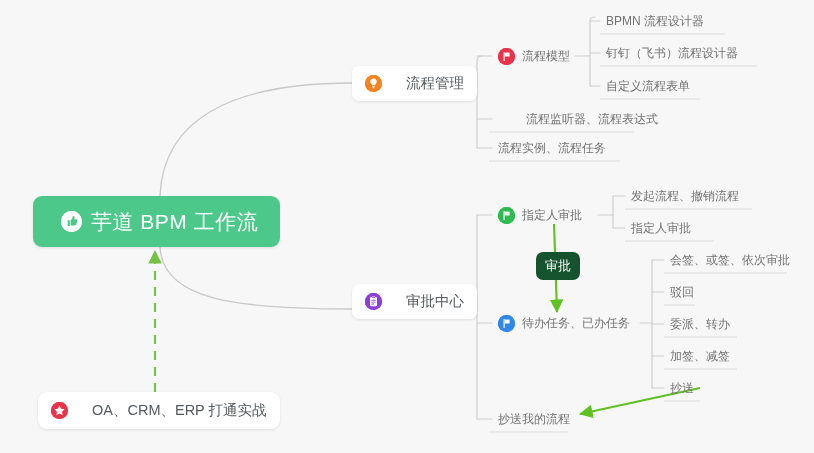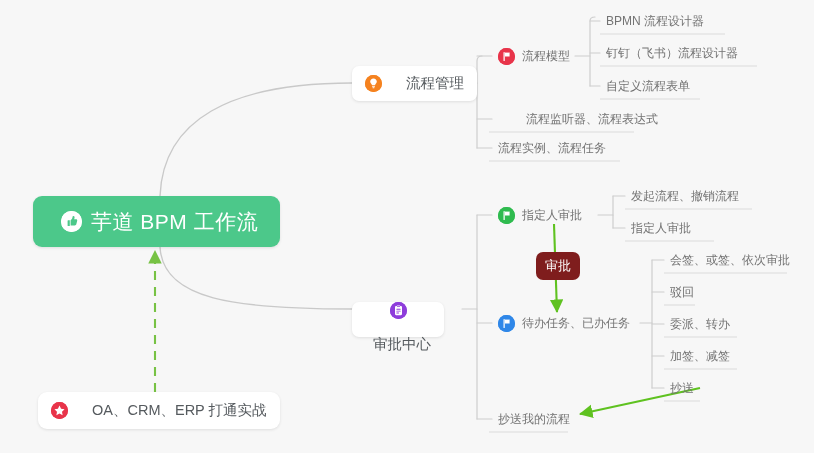--- a/index.html
+++ b/index.html
@@ -76,21 +76,21 @@
   .leaf-label {
     font-size: 12px;
     color: #737373;
     white-space: nowrap;
   }
   .leaf-label.withicon { margin-left: 7px; }
 
   
   .tag-node {
     position: absolute;
-    background: #7f1d1d;
+    background: #14532d;
     border-radius: 7px;
     display: flex;
     align-items: center;
     justify-content: center;
     padding: 5px 9px;
     z-index: 7;
   }
   .tag-label {
     color: #ffffff;
     font-size: 13px;
@@ -216,21 +216,21 @@
         <circle cx="8.5" cy="8.5" r="8.5" fill="#f5821f"></circle>
         <path d="M8.5 3.4 c-2.0 0 -3.3 1.5 -3.3 3.2 0 1.2 0.7 2.0 1.3 2.6 0.3 0.3 0.5 0.6 0.5 1.0
                  h3.0 c0 -0.4 0.2 -0.7 0.5 -1.0 0.6 -0.6 1.3 -1.4 1.3 -2.6 0 -1.7 -1.3 -3.2 -3.3 -3.2 z" fill="#ffffff"></path>
         <rect x="7.0" y="10.9" width="3.0" height="0.95" rx="0.45" fill="#ffffff"></rect>
         <rect x="7.4" y="12.3" width="2.2" height="0.95" rx="0.45" fill="#ffffff"></rect>
       </svg>
     </span>
     <span class="branch-label">流程管理</span>
   </div>
 
-  <div class="branch-node" style="left:352px; top:302px;flex-direction:column;">
+  <div class="branch-node" style="left:352px; top:284px;">
     <span class="ico ico-purple">
       <svg width="17" height="17" viewBox="0 0 17 17">
         <circle cx="8.5" cy="8.5" r="8.5" fill="#8e3ddb"></circle>
         <rect x="5.0" y="4.0" width="7.0" height="9.2" rx="1.1" fill="#ffffff"></rect>
         <rect x="6.9" y="2.9" width="3.2" height="2.0" rx="0.7" fill="#ffffff"></rect>
         <rect x="6.9" y="3.4" width="3.2" height="1.3" rx="0.5" fill="#8e3ddb"></rect>
         <rect x="6.3" y="6.8" width="4.4" height="0.9" rx="0.4" fill="#8e3ddb"></rect>
         <rect x="6.3" y="8.7" width="4.4" height="0.9" rx="0.4" fill="#8e3ddb"></rect>
         <rect x="6.3" y="10.6" width="2.8" height="0.9" rx="0.4" fill="#8e3ddb"></rect>
       </svg>

